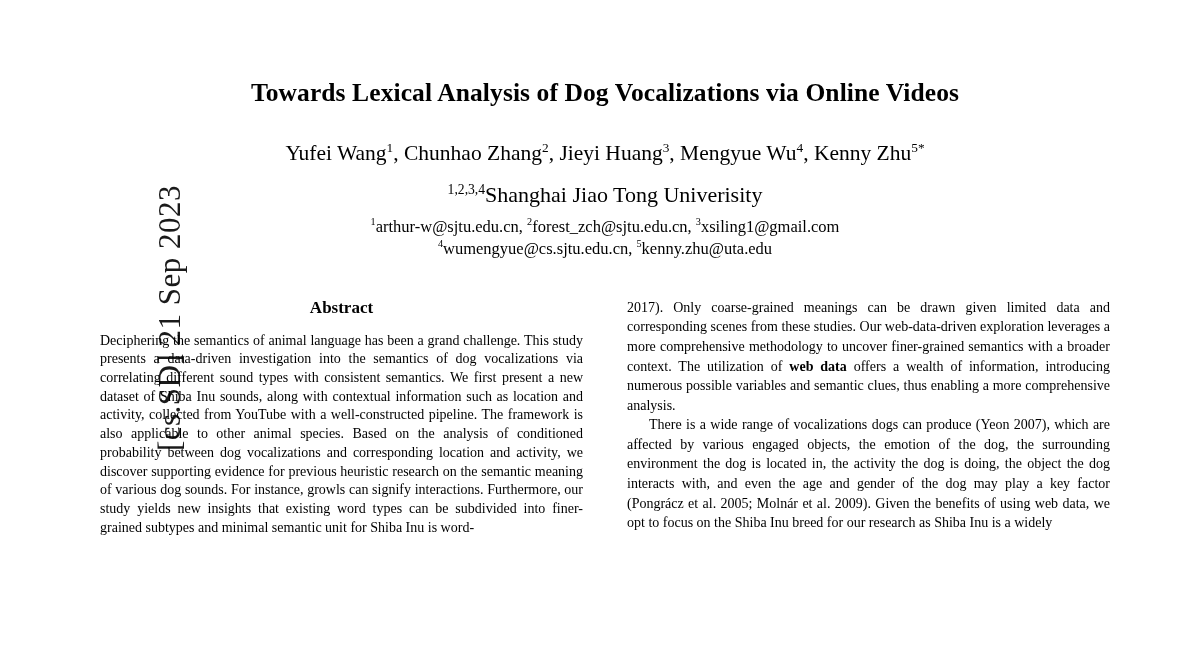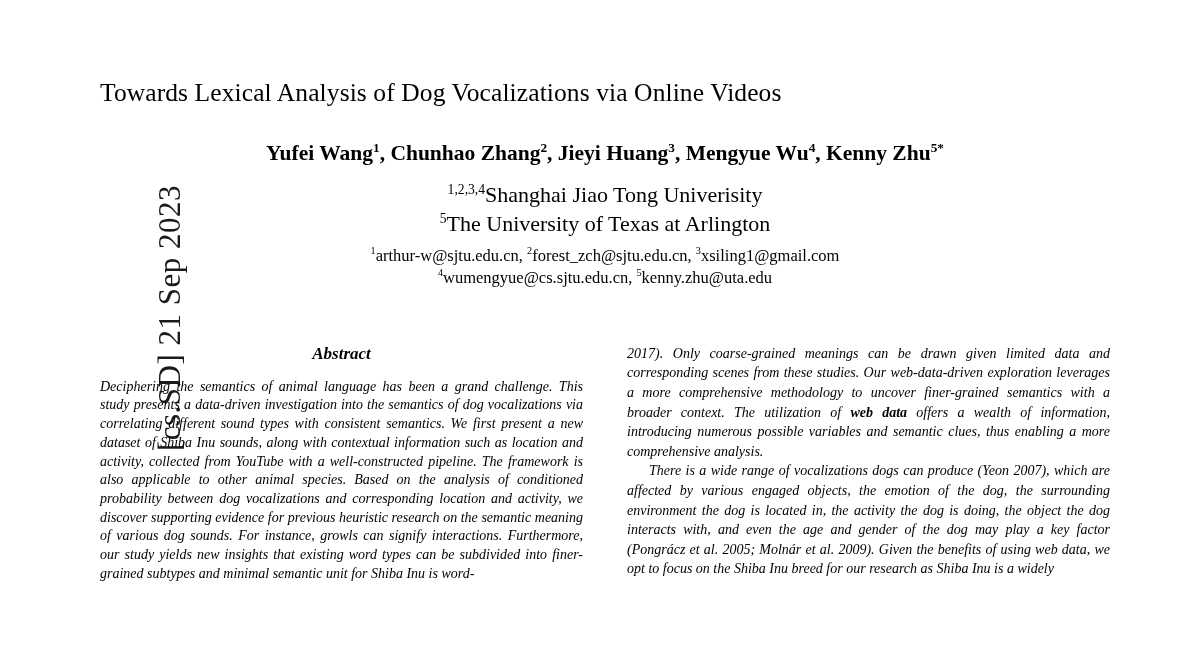--- a/index.html
+++ b/index.html
@@ -32,53 +32,52 @@
     text-align: center;
   }
   .content {
     position: absolute;
     left: 100px;
     top: 0;
     width: 1010px;
   }
   .title {
     margin-top: 78px;
-    text-align: left;
+    text-align: center;
     font-size: 25.5px;
-    font-weight: normal;
+    font-weight: bold;
     letter-spacing: 0.1px;
   }
   .authors {
     margin-top: 32px;
     text-align: center;
     font-size: 21.5px;
-    font-weight: bold;
+    font-weight: normal;
   }
   .authors sup, .affil sup, .emails sup {
     font-size: 0.62em;
     vertical-align: super;
     font-weight: inherit;
   }
   .affil {
     margin-top: 14px;
     text-align: center;
     font-size: 22px;
     line-height: 1.32;
   }
   .emails {
     margin-top: 6px;
     text-align: center;
     font-size: 16.5px;
     line-height: 1.32;
   }
   .columns {
-    margin-top: 55px;
+    margin-top: 38px;
     display: flex;
     gap: 44px;
-    font-style: italic;
   }
   .col {
     width: 483px;
   }
   .abstract-head {
     text-align: center;
     font-size: 17px;
     font-weight: bold;
     margin-bottom: 14px;
   }
@@ -118,21 +117,20 @@
     <div class="authors">
       <span><span>Yufei Wang</span><sup>1</sup></span>,
       <span><span>Chunhao Zhang</span><sup>2</sup></span>,
       <span><span>Jieyi Huang</span><sup>3</sup></span>,
       <span><span>Mengyue Wu</span><sup>4</sup></span>,
       <span><span>Kenny Zhu</span><sup>5*</sup></span>
     </div>
 
     <div class="affil">
       <div><sup>1,2,3,4</sup><span>Shanghai Jiao Tong Univerisity</span></div>
-      <div><sup>5</sup><span>The University of Texas at Arlington</span></div>
     </div>
 
     <div class="emails">
       <div><sup>1</sup><span>arthur-w@sjtu.edu.cn, </span><sup>2</sup><span>forest_zch@sjtu.edu.cn, </span><sup>3</sup><span>xsiling1@gmail.com</span></div>
       <div><sup>4</sup><span>wumengyue@cs.sjtu.edu.cn, </span><sup>5</sup><span>kenny.zhu@uta.edu</span></div>
     </div>
 
     <div class="columns">
 
       <div class="col col-left">

